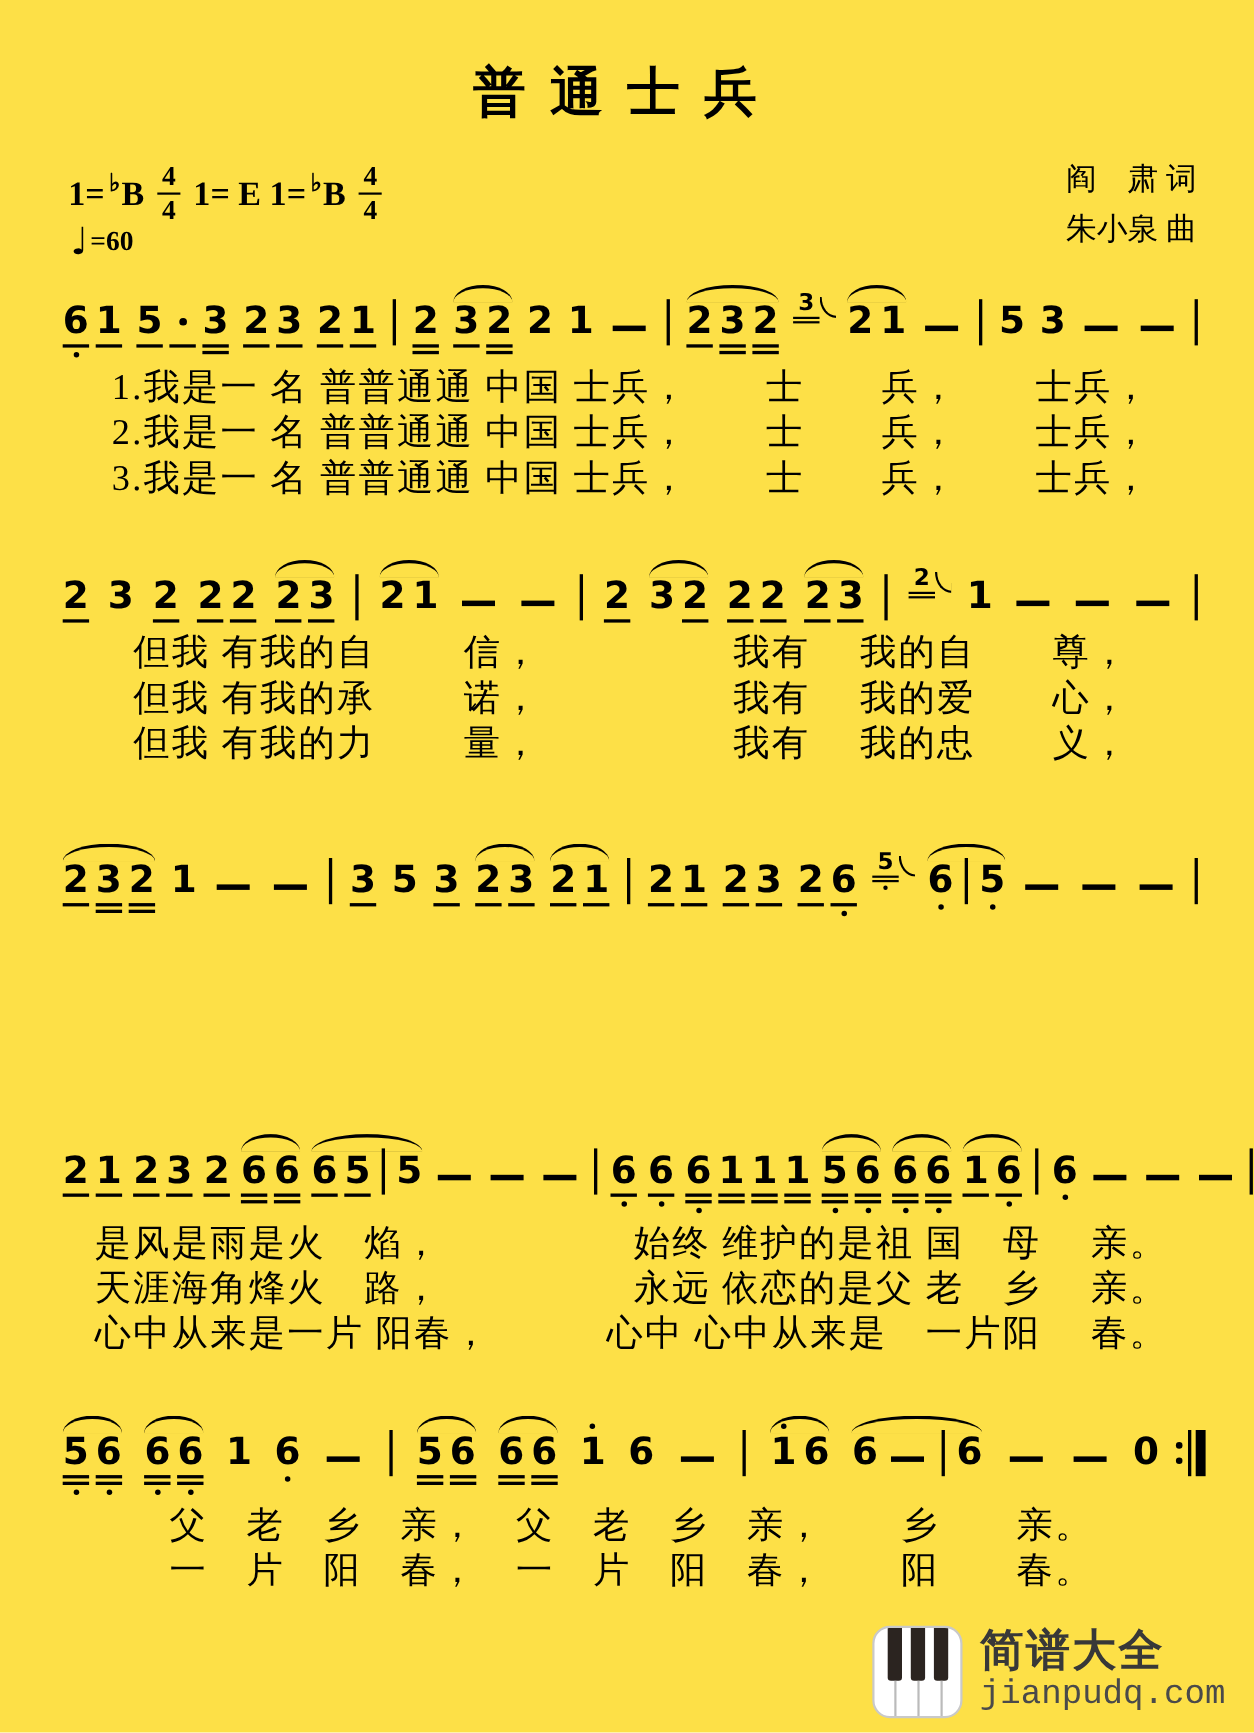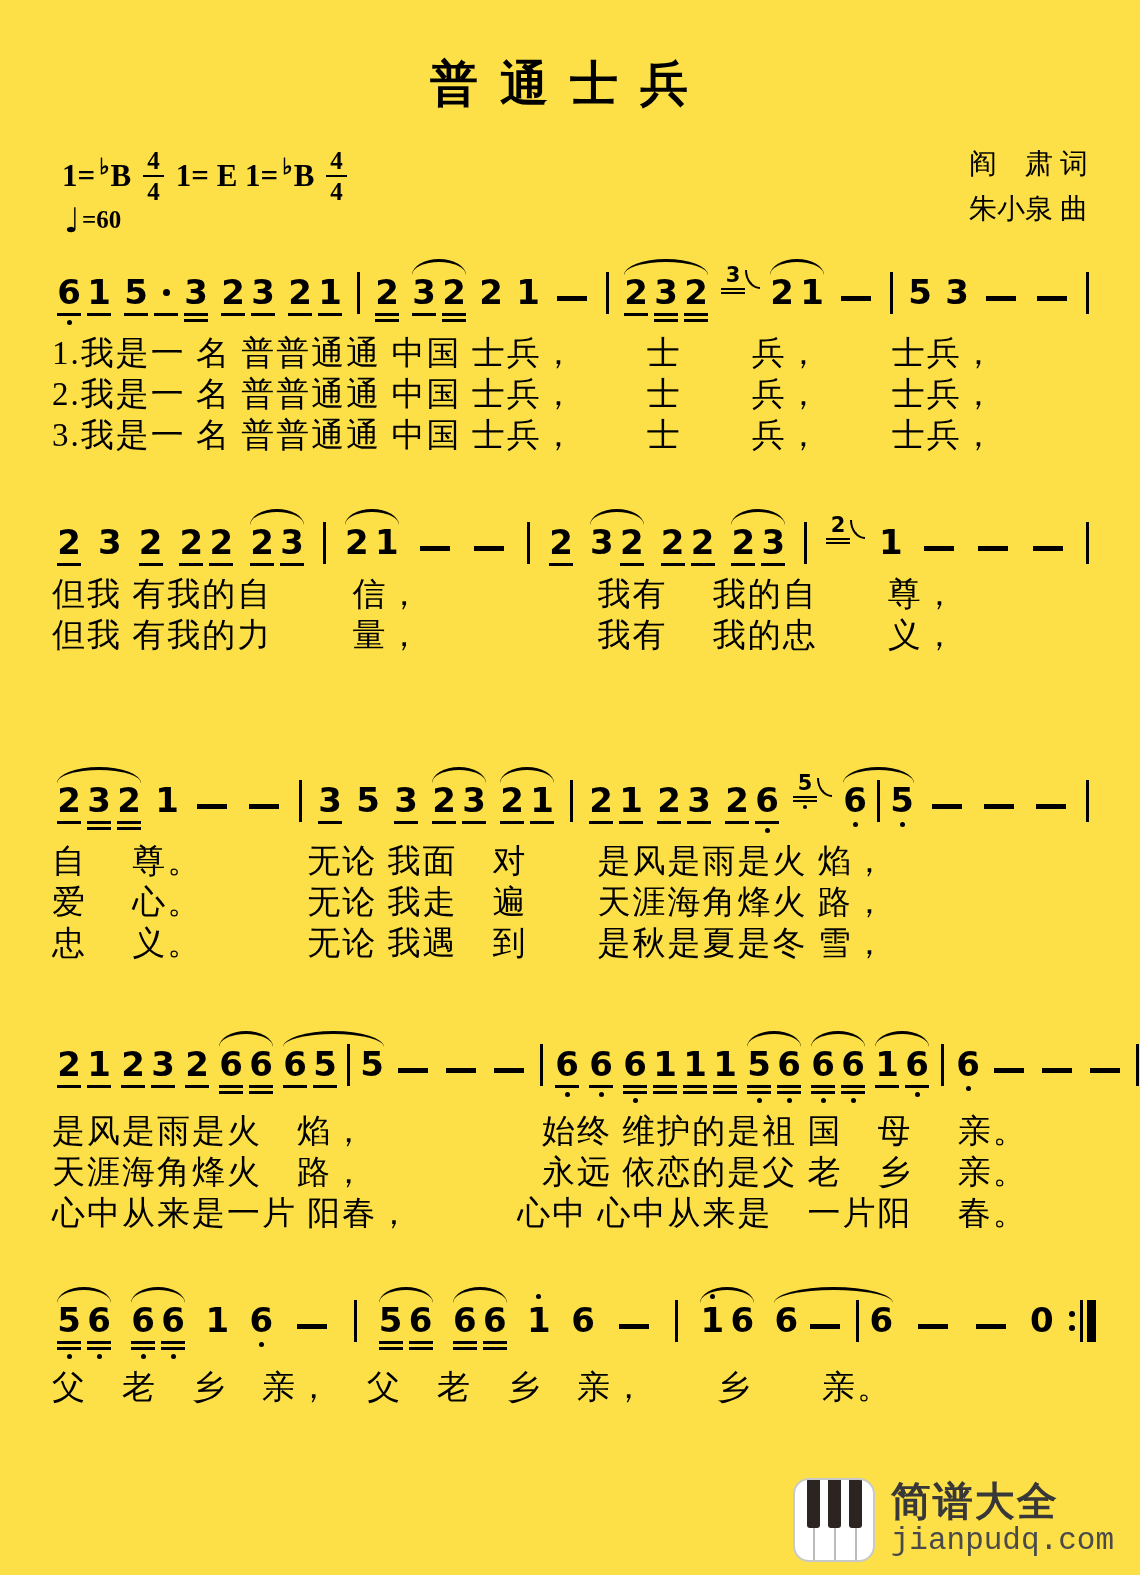--- a/index.html
+++ b/index.html
@@ -39,21 +39,21 @@
   .grace .odot{width:4px;height:4px;margin-top:3px;}
   .gtie{width:13px;height:17px;border-left:2.5px solid #000;border-bottom:2.5px solid #000;
         border-bottom-left-radius:100% 100%;margin-top:16px;margin-left:-3px;}
   .endbar{display:inline-flex;align-items:center;margin-top:8px;}
   .endbar .dots{display:flex;flex-direction:column;gap:8px;margin-right:5px;}
   .endbar .dcircle{width:6px;height:6px;border-radius:50%;background:#000;}
   .endbar .thin{width:3px;height:42px;background:#000;margin-right:4px;}
   .endbar .thick{width:9px;height:42px;background:#000;}
 
   .lyrics{margin-top:8px;}
-  .lyric-line{font-size:33px;line-height:41px;white-space:pre;letter-spacing:2px;}
+  .lyric-line{font-size:33px;line-height:41px;white-space:pre;letter-spacing:2px;text-align:center;}
 
   .footer{position:absolute;top:1478px;right:26px;display:flex;align-items:center;gap:16px;}
   .piano{width:78px;height:80px;border:2px solid #c9c9c9;border-radius:16px;background:#fff;
          position:relative;overflow:hidden;flex:none;}
   .bkey{position:absolute;top:0;width:13px;height:48px;background:#2b2420;border-radius:0 0 3px 3px;}
   .bkey.k1{left:12px;} .bkey.k2{left:33px;} .bkey.k3{left:54px;}
   .wline{position:absolute;top:48px;bottom:0;width:2px;background:#bbb;}
   .wline.w1{left:18px;} .wline.w2{left:39px;} .wline.w3{left:60px;}
   .brandcol{display:flex;flex-direction:column;align-items:flex-start;}
   .brand{font-size:40px;color:#383838;letter-spacing:2px;line-height:1.05;font-weight:600;
@@ -374,20 +374,21 @@
               <span class="digit">1</span>
             </span>
           </span>
           <span class="dash"></span>
           <span class="dash"></span>
           <span class="dash"></span>
           <span class="bar"></span>
         </div>
         <div class="lyrics">
           <div class="lyric-line">但我 有我的自　　 信，　　　　　我有　 我的自　　尊，</div>
+          <div class="lyric-line">但我 有我的承　　 诺，　　　　　我有　 我的爱　　心，</div>
           <div class="lyric-line">但我 有我的力　　 量，　　　　　我有　 我的忠　　义，</div>
         </div>
       </div>
       <div class="system" style="top: 754px;">
         <div class="music-row">
           <span class="grp">
             <span class="slur"></span>
             <span class="note">
               <span class="toparea"></span>
               <span class="digit">2</span>
@@ -520,25 +521,20 @@
             <span class="note">
               <span class="toparea"></span>
               <span class="digit">5</span>
               <span class="odot"></span>
             </span>
           </span>
           <span class="dash"></span>
           <span class="dash"></span>
           <span class="dash"></span>
           <span class="bar"></span>
-        </div>
-        <div class="lyrics">
-          <div class="lyric-line">自　 尊。　　　无论 我面　对　　是风是雨是火 焰，</div>
-          <div class="lyric-line">爱　 心。　　　无论 我走　遍　　天涯海角烽火 路，</div>
-          <div class="lyric-line">忠　 义。　　　无论 我遇　到　　是秋是夏是冬 雪，</div>
         </div>
       </div>
       <div class="system" style="top: 1018px;">
         <div class="music-row">
           <span class="grp">
             <span class="note">
               <span class="toparea"></span>
               <span class="digit">2</span>
               <span class="beam"></span>
             </span>
@@ -849,20 +845,21 @@
             <span class="dots">
               <span class="dcircle"></span>
               <span class="dcircle"></span>
             </span>
             <span class="thin"></span>
             <span class="thick"></span>
           </span>
         </div>
         <div class="lyrics">
           <div class="lyric-line">父　老　乡　亲，　父　老　乡　亲，　　乡　　亲。</div>
+          <div class="lyric-line">一　片　阳　春，　一　片　阳　春，　　阳　　春。</div>
         </div>
       </div>
     </div>
 
   <div class="footer">
     <div class="piano">
       <span class="bkey k1"></span>
       <span class="bkey k2"></span>
       <span class="bkey k3"></span>
       <span class="wline w1"></span>

